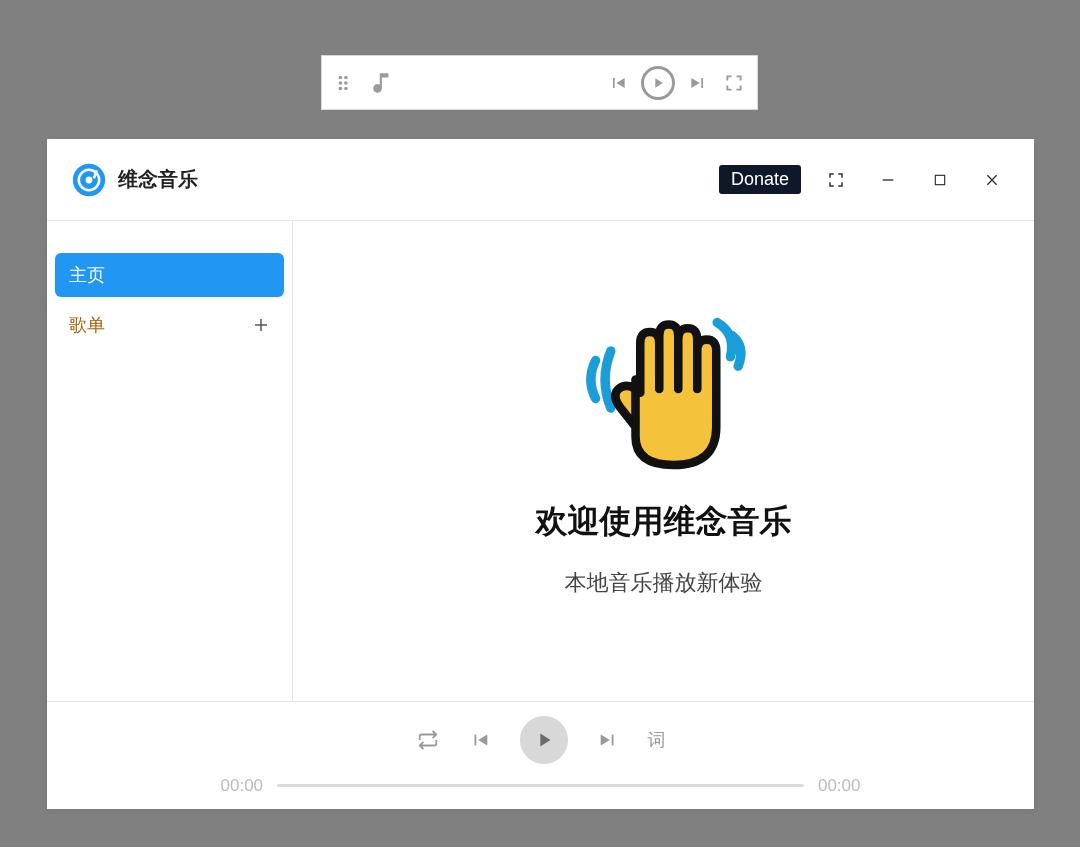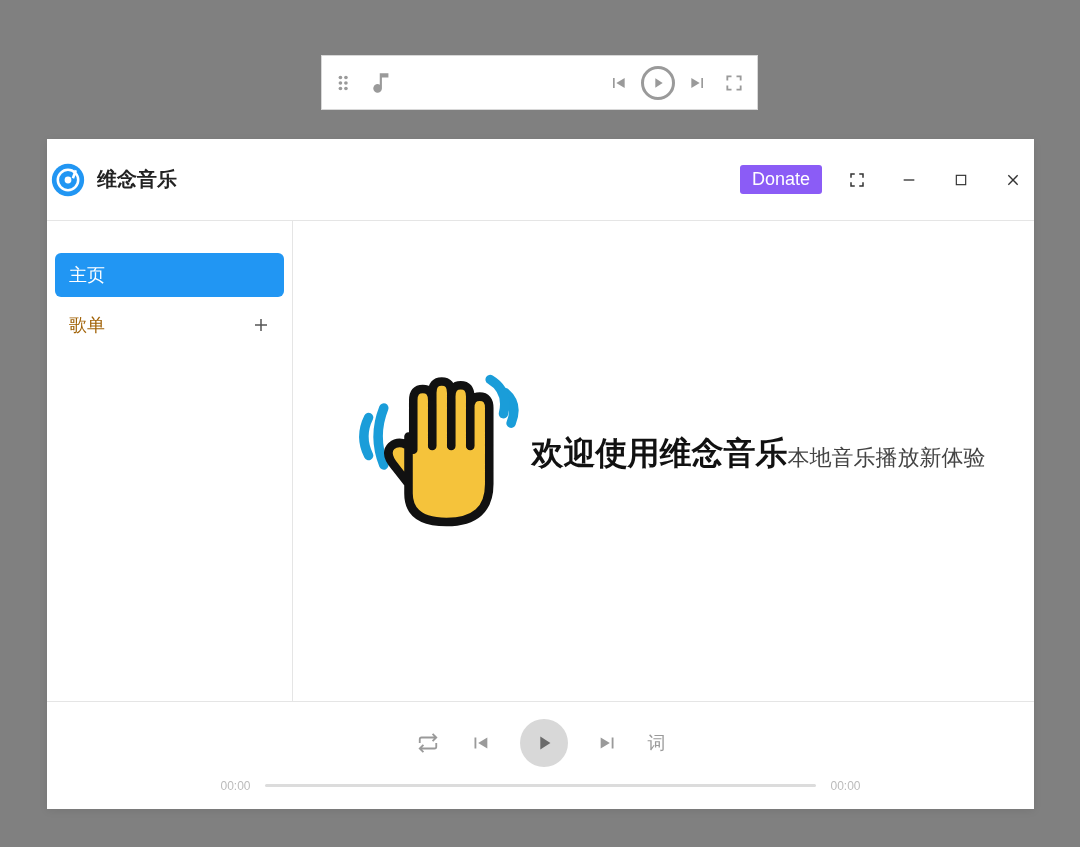--- a/index.html
+++ b/index.html
@@ -50,31 +50,31 @@
     background: #fff;
     display:flex;
     flex-direction: column;
     box-shadow: 0 2px 8px rgba(0,0,0,0.08);
   }
 
   .titlebar {
     height: 82px;
     display: flex;
     align-items: center;
-    padding: 0 4px;
+    padding: 0 25px;
     border-bottom: 1px solid #e5e5e5;
   }
   .titlebar-left { display:flex; align-items:center; gap:12px; }
   .app-logo {
     width: 34px; height: 34px;
   }
   .app-title { font-size: 20px; font-weight: 600; color:#222; }
   .titlebar-right { margin-left:auto; display:flex; align-items:center; gap:18px; }
   .donate-btn {
-    background:#8b5cf6; color:#fff; font-size:18px;
+    background:#0f172a; color:#fff; font-size:18px;
     padding:4px 12px; border-radius:3px; font-weight:500;
   }
   .win-btn {
     width:34px; height:34px; display:flex; align-items:center; justify-content:center;
     color:#444;
   }
 
   .body-area {
     flex:1;
     display:flex;
@@ -100,21 +100,21 @@
   }
   .sidebar-item.active {
     background:#2196f3;
     color:#fff;
   }
   .plus-icon { font-size: 22px; color:#666; }
 
   .main-content {
     flex:1;
     display:flex;
-    flex-direction:row;
+    flex-direction:column;
     align-items:center;
     justify-content:center;
     padding-bottom: 30px;
   }
   .wave-hand { width: 190px; height: 190px; }
   .welcome-title {
     font-size: 32px;
     font-weight: 700;
     color:#111;
     margin-top: 16px;
@@ -148,21 +148,21 @@
     border-radius: 50%;
     display:flex; align-items:center; justify-content:center;
   }
   .lyric-btn {
     font-size: 18px;
     color:#9a9a9a;
   }
   .progress-row {
     display:flex; align-items:center; gap:14px; width: 640px;
   }
-  .time-label { font-size: 12px; color:#bbb; }
+  .time-label { font-size: 17px; color:#bbb; }
   .progress-track {
     flex:1; height:3px; background:#dcdcdc; border-radius:2px; position:relative;
   }
 
   svg { display:block; }
 </style>
 </head>
 <body>
 
 <div class="mini-player">

